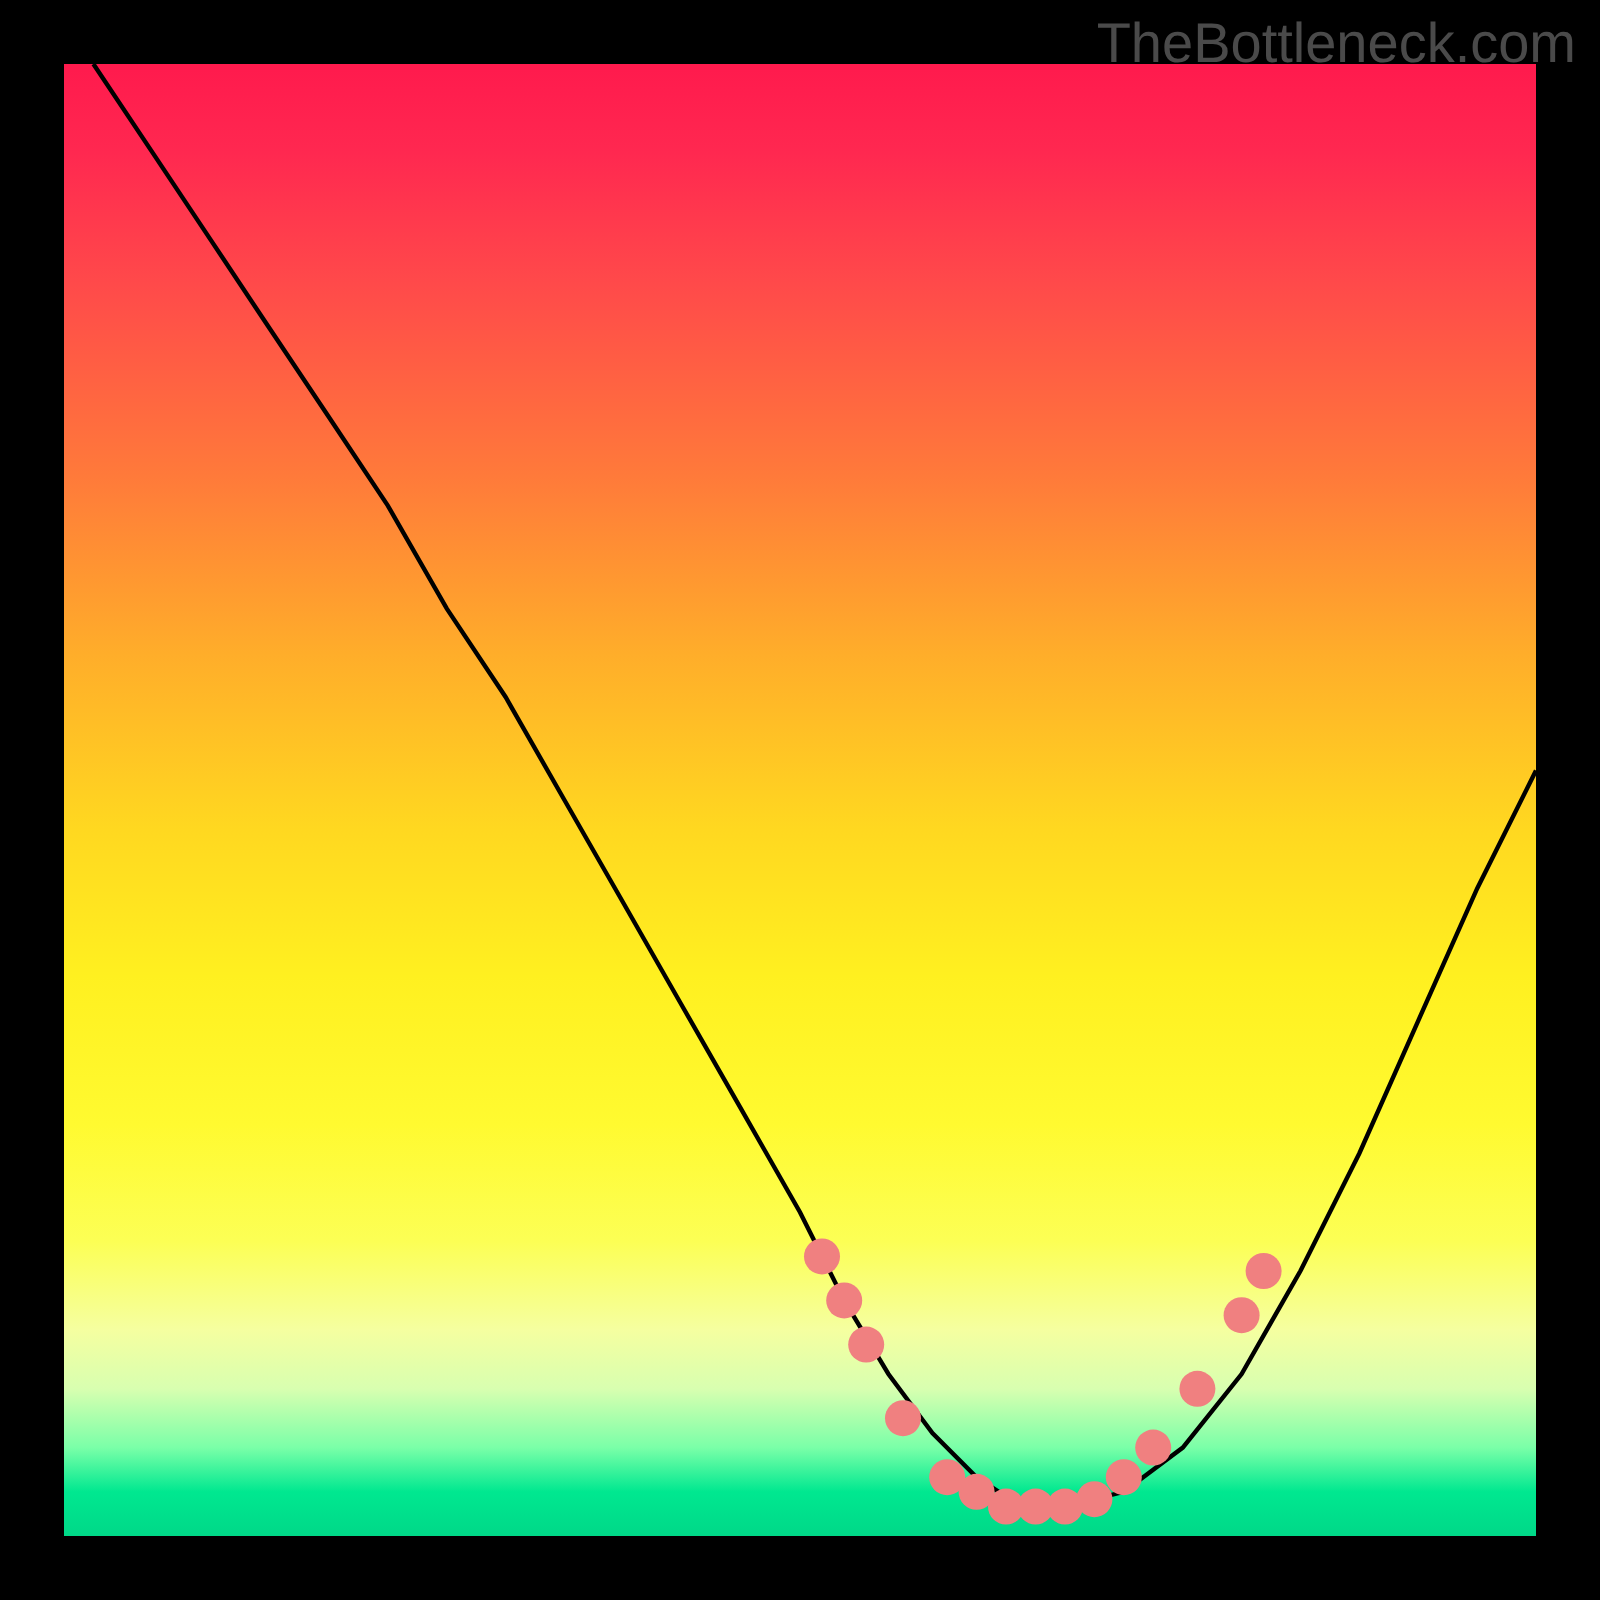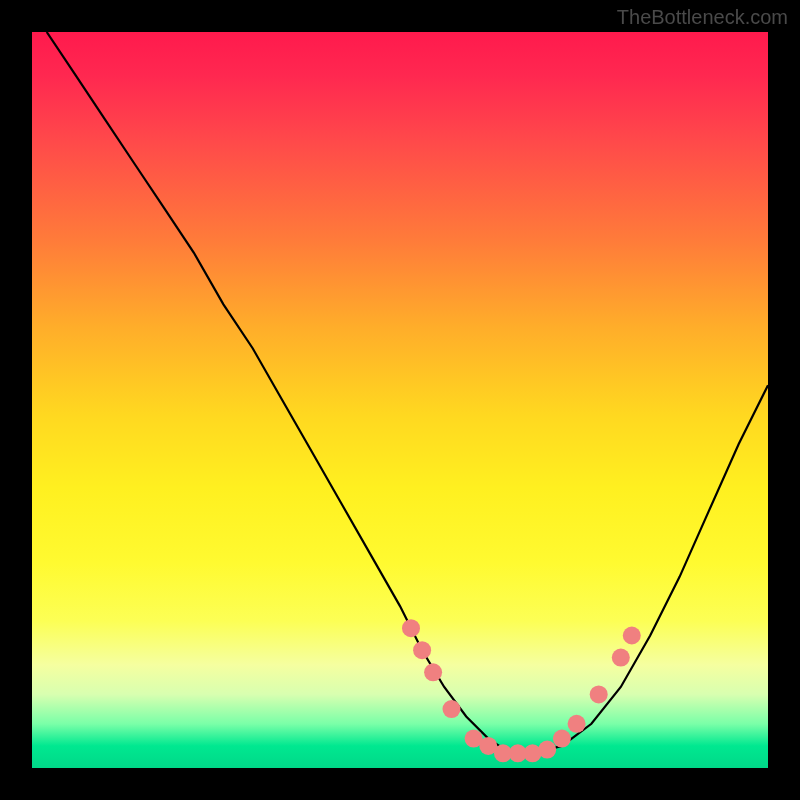--- a/index.html
+++ b/index.html
@@ -9,21 +9,21 @@
     background: #000;
     position: relative;
     font-family: Arial, sans-serif;
     overflow: hidden;
   }
   .watermark {
     position: absolute;
     top: 6px;
     right: 12px;
     color: #4a4a4a;
-    font-size: 20px;
+    font-size: 28px;
     font-weight: 500;
     z-index: 10;
   }
   .plot-area {
     position: absolute;
     top: 32px;
     left: 32px;
     width: 736px;
     height: 736px;
     background: linear-gradient(to bottom,

